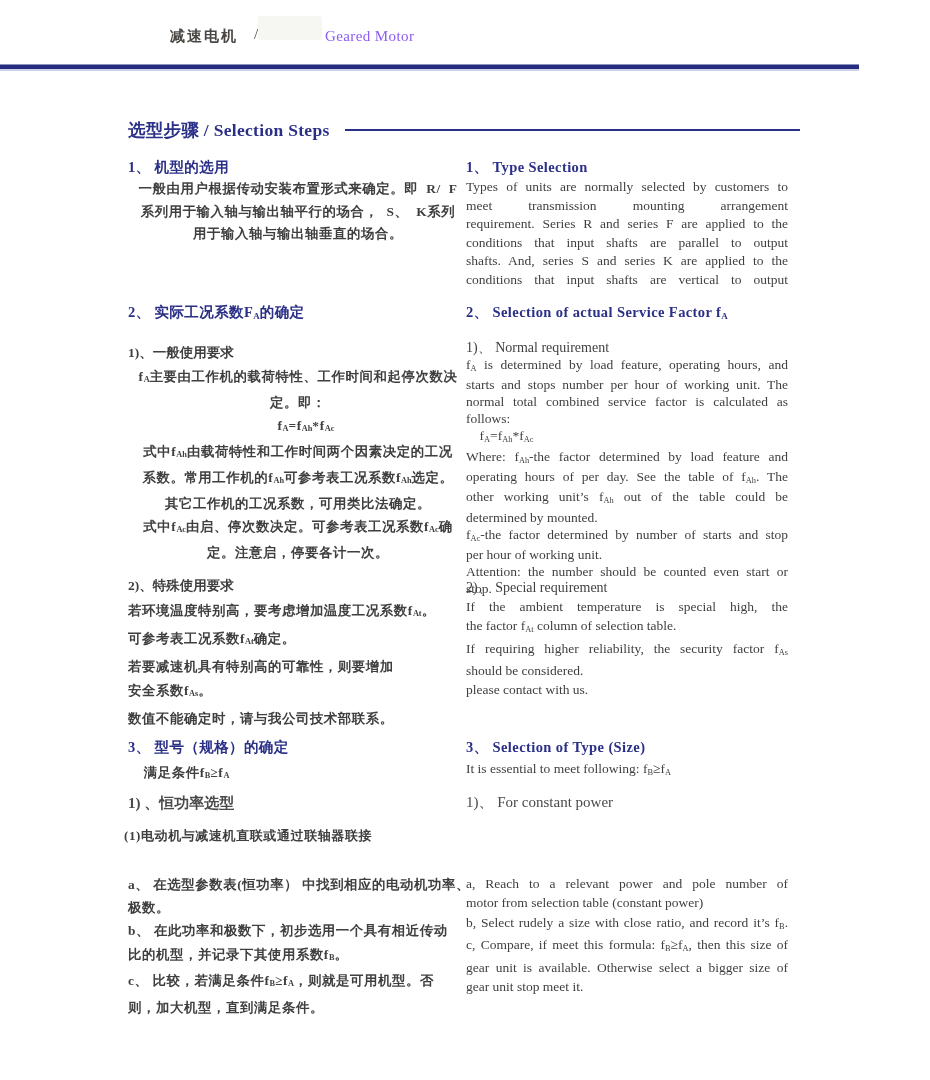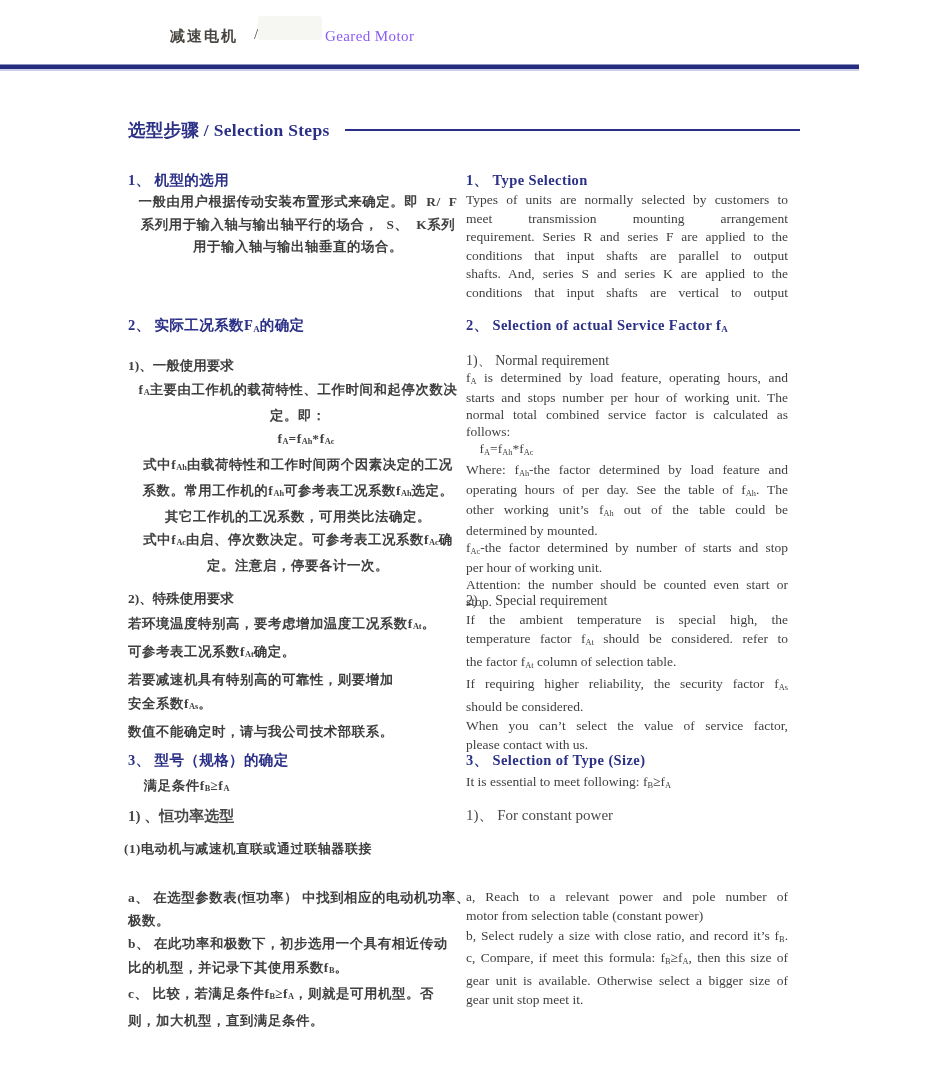--- a/index.html
+++ b/index.html
@@ -14,21 +14,21 @@
   .brand-en{position:absolute;left:325px;top:28px;font-size:15px;color:#8b5cf6;
             letter-spacing:0.4px;white-space:pre;}
   .bar{position:absolute;left:0;top:64px;width:930px;height:7px;
        background:linear-gradient(#8b93bb 0 1px,#262d80 1px 5px,#cdd1e8 5px 7px);}
   .vline{position:absolute;left:892px;top:0;width:1px;height:1080px;background:#c9c9c9;}
   
   .sec-title{position:absolute;left:128px;top:118px;font-size:17.5px;font-weight:bold;
              color:#2b3087;letter-spacing:0.3px;white-space:pre;}
   .title-rule{position:absolute;left:345px;top:129px;width:455px;height:2px;background:#2b3087;}
   
-  .blk{position:absolute;margin-top:13px;}
+  .blk{position:absolute;}
   .lcol{left:128px;width:340px;}
   .rcol{left:466px;width:322px;}
   .h{color:#2b3087;font-weight:bold;font-size:14.5px;white-space:pre;letter-spacing:0.4px;}
   .subh{font-size:13.5px;font-weight:600;color:#3f3f3f;white-space:pre;}
   .subh-en{font-size:14px;font-weight:400;color:#3f3f3f;white-space:pre;}
   .big{font-size:15px;color:#4a4a4a;}
   .ln{display:block;white-space:pre;}
   .j{white-space:normal;text-align:justify;text-align-last:justify;}
   .zh{font-size:13.4px;font-weight:600;letter-spacing:0.6px;}
   .en{font-size:13.5px;font-weight:400;letter-spacing:0;}
@@ -121,25 +121,23 @@
     <div class="ln j">other working unit’s f<sub>Ah</sub> out of the table could be</div>
     <div class="ln">determined by mounted.</div>
     <div class="ln j">f<sub>Ac</sub>-the factor determined by number of starts and stop</div>
     <div class="ln">per hour of working unit.</div>
     <div class="ln j">Attention: the number should be counted even start or</div>
     <div class="ln">stop.</div>
   </div>
   <div class="blk rcol subh-en" style="top:579px">2)、 Special requirement</div>
   <div class="blk rcol en lh190" style="top:597px">
     <div class="ln j">If the ambient temperature is special high, the</div>
-    <div class="ln j">temperature factor f<sub>At</sub> should be considered. refer to</div>
     <div class="ln">the factor f<sub>At</sub> column of selection table.</div>
     <div class="ln j">If requiring higher reliability, the security factor f<sub>As</sub></div>
     <div class="ln">should be considered.</div>
-    <div class="ln j">When you can’t select the value of service factor,</div>
     <div class="ln">please contact with us.</div>
   </div>
 
   <div class="blk rcol h" style="top:738px">3、 Selection of Type (Size)</div>
   <div class="blk rcol en" style="top:761px;white-space:pre">It is essential to meet following: f<sub>B</sub>≥f<sub>A</sub></div>
   <div class="blk rcol subh-en big" style="top:793px">1)、 For constant power</div>
   <div class="blk rcol en lh193" style="top:874px">
     <div class="ln j">a, Reach to a relevant power and pole number of</div>
     <div class="ln">motor from selection table (constant power)</div>
     <div class="ln j">b, Select rudely a size with close ratio, and record it’s f<sub>B</sub>.</div>

